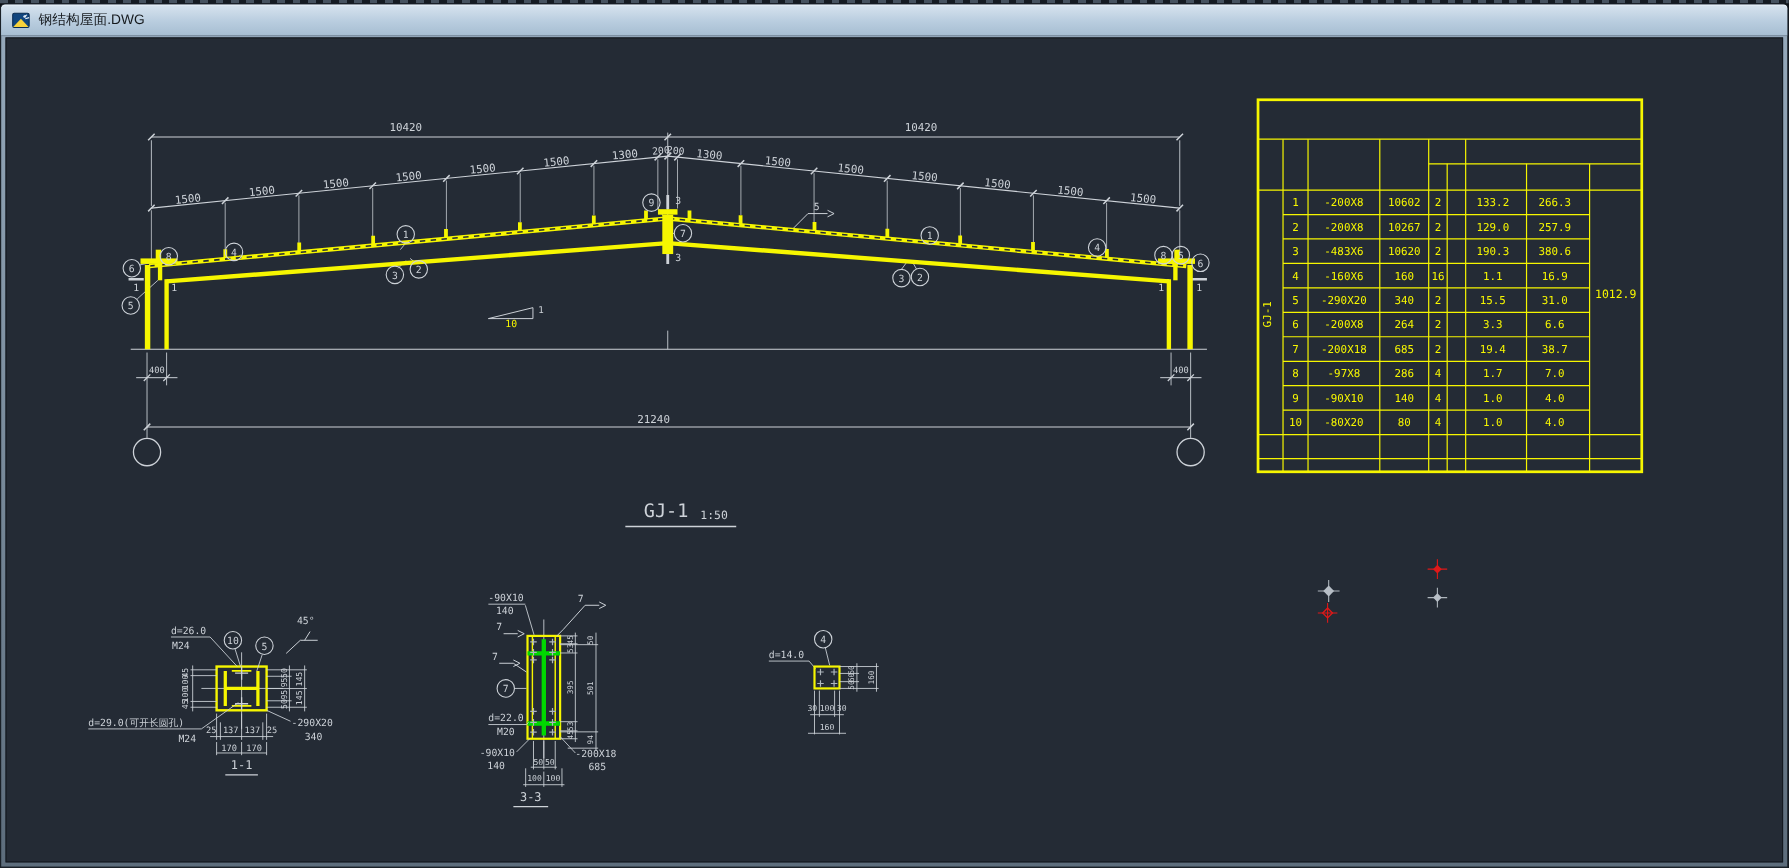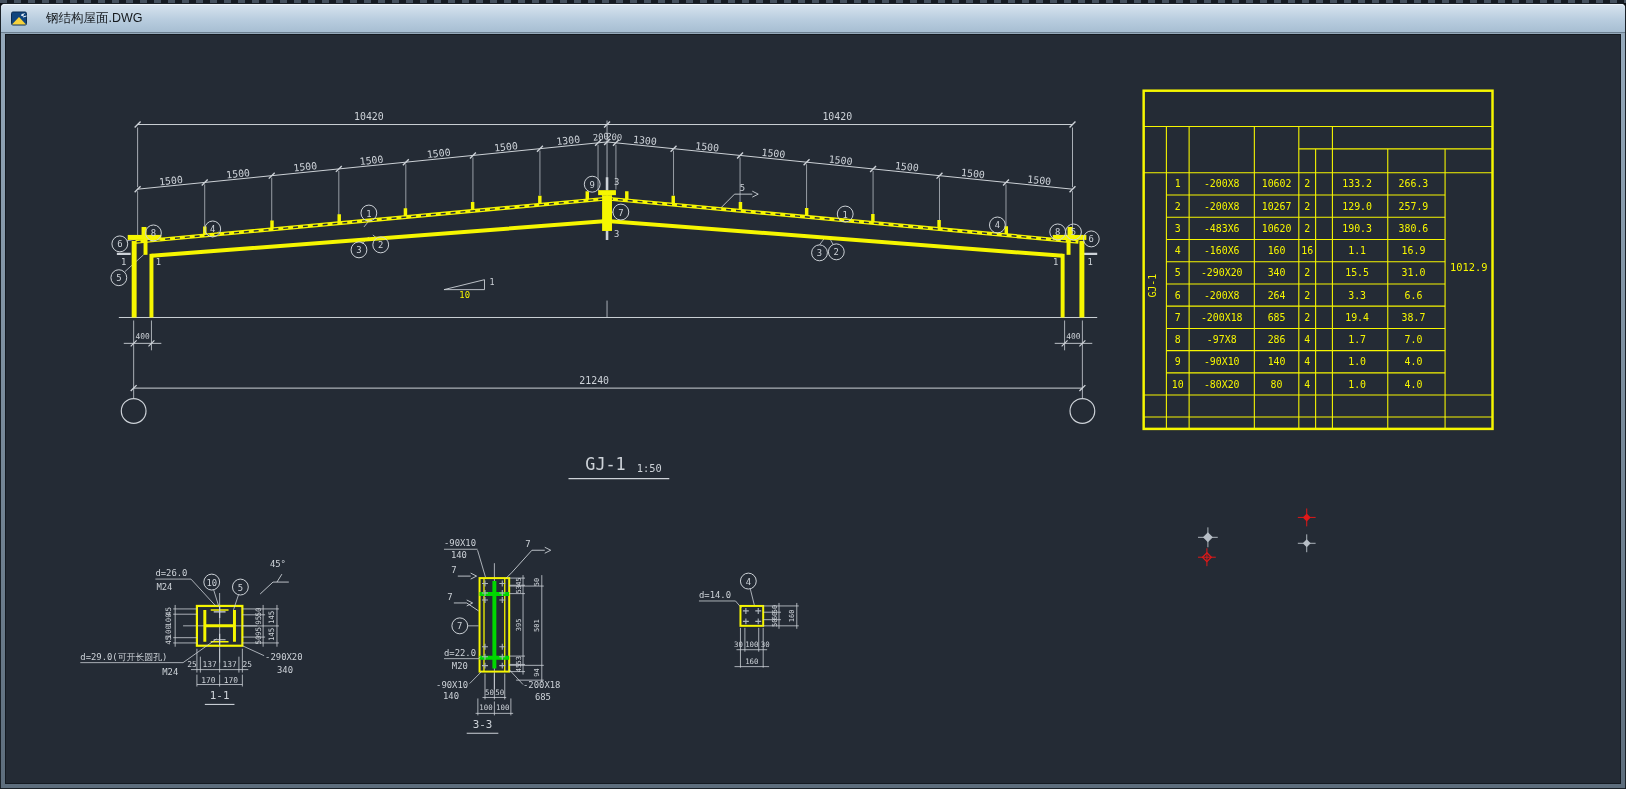--- a/index.html
+++ b/index.html
@@ -2,21 +2,21 @@
 <html><head>
 <meta charset="utf-8">
 <style>
   html,body{margin:0;padding:0;width:1626px;height:789px;background:#0b0f13;overflow:hidden;
     font-family:"Liberation Sans",sans-serif;}
   .top-dashes{position:absolute;top:0;left:0;right:0;height:3px;
     background:repeating-linear-gradient(90deg,#46525f 0 7px,#151b22 7px 14px);}
   .window{position:absolute;top:3px;left:0;right:0;bottom:0;
     background:linear-gradient(180deg,#97abbd,#5d6d7c);
     border:1px solid #1a2128;border-radius:5px 5px 0 0;}
-  .titlebar{height:28px;border-radius:4px 4px 0 0;display:flex;align-items:center;gap:18px;
+  .titlebar{height:28px;border-radius:4px 4px 0 0;display:flex;align-items:center;gap:7px;
     padding:0 10px;background:linear-gradient(180deg,#d8e4ef,#b9cddf 55%,#a7bed2);
     box-shadow:inset 0 1px 0 #ecf4fa;border-bottom:1px solid #6c7f90;}
   .title-text{font-size:12.5px;color:#15191d;}
   .canvas{position:absolute;left:4px;right:4px;top:30px;bottom:4px;background:#242b35;
     border:1px solid #141a21;padding-left:15px;}
   svg text{font-family:"DejaVu Sans Mono",monospace;}
   .tw{fill:#cdd2d8}.ty{fill:#f6f600}
   .s17{font-size:17px}.s11{font-size:11px}.s105{font-size:10.5px}.s10{font-size:10px}
   .s9{font-size:9px}.s85{font-size:8.5px}.s8{font-size:8px}.s75{font-size:7.5px}.s7{font-size:7px}
   .mid{text-anchor:middle}

